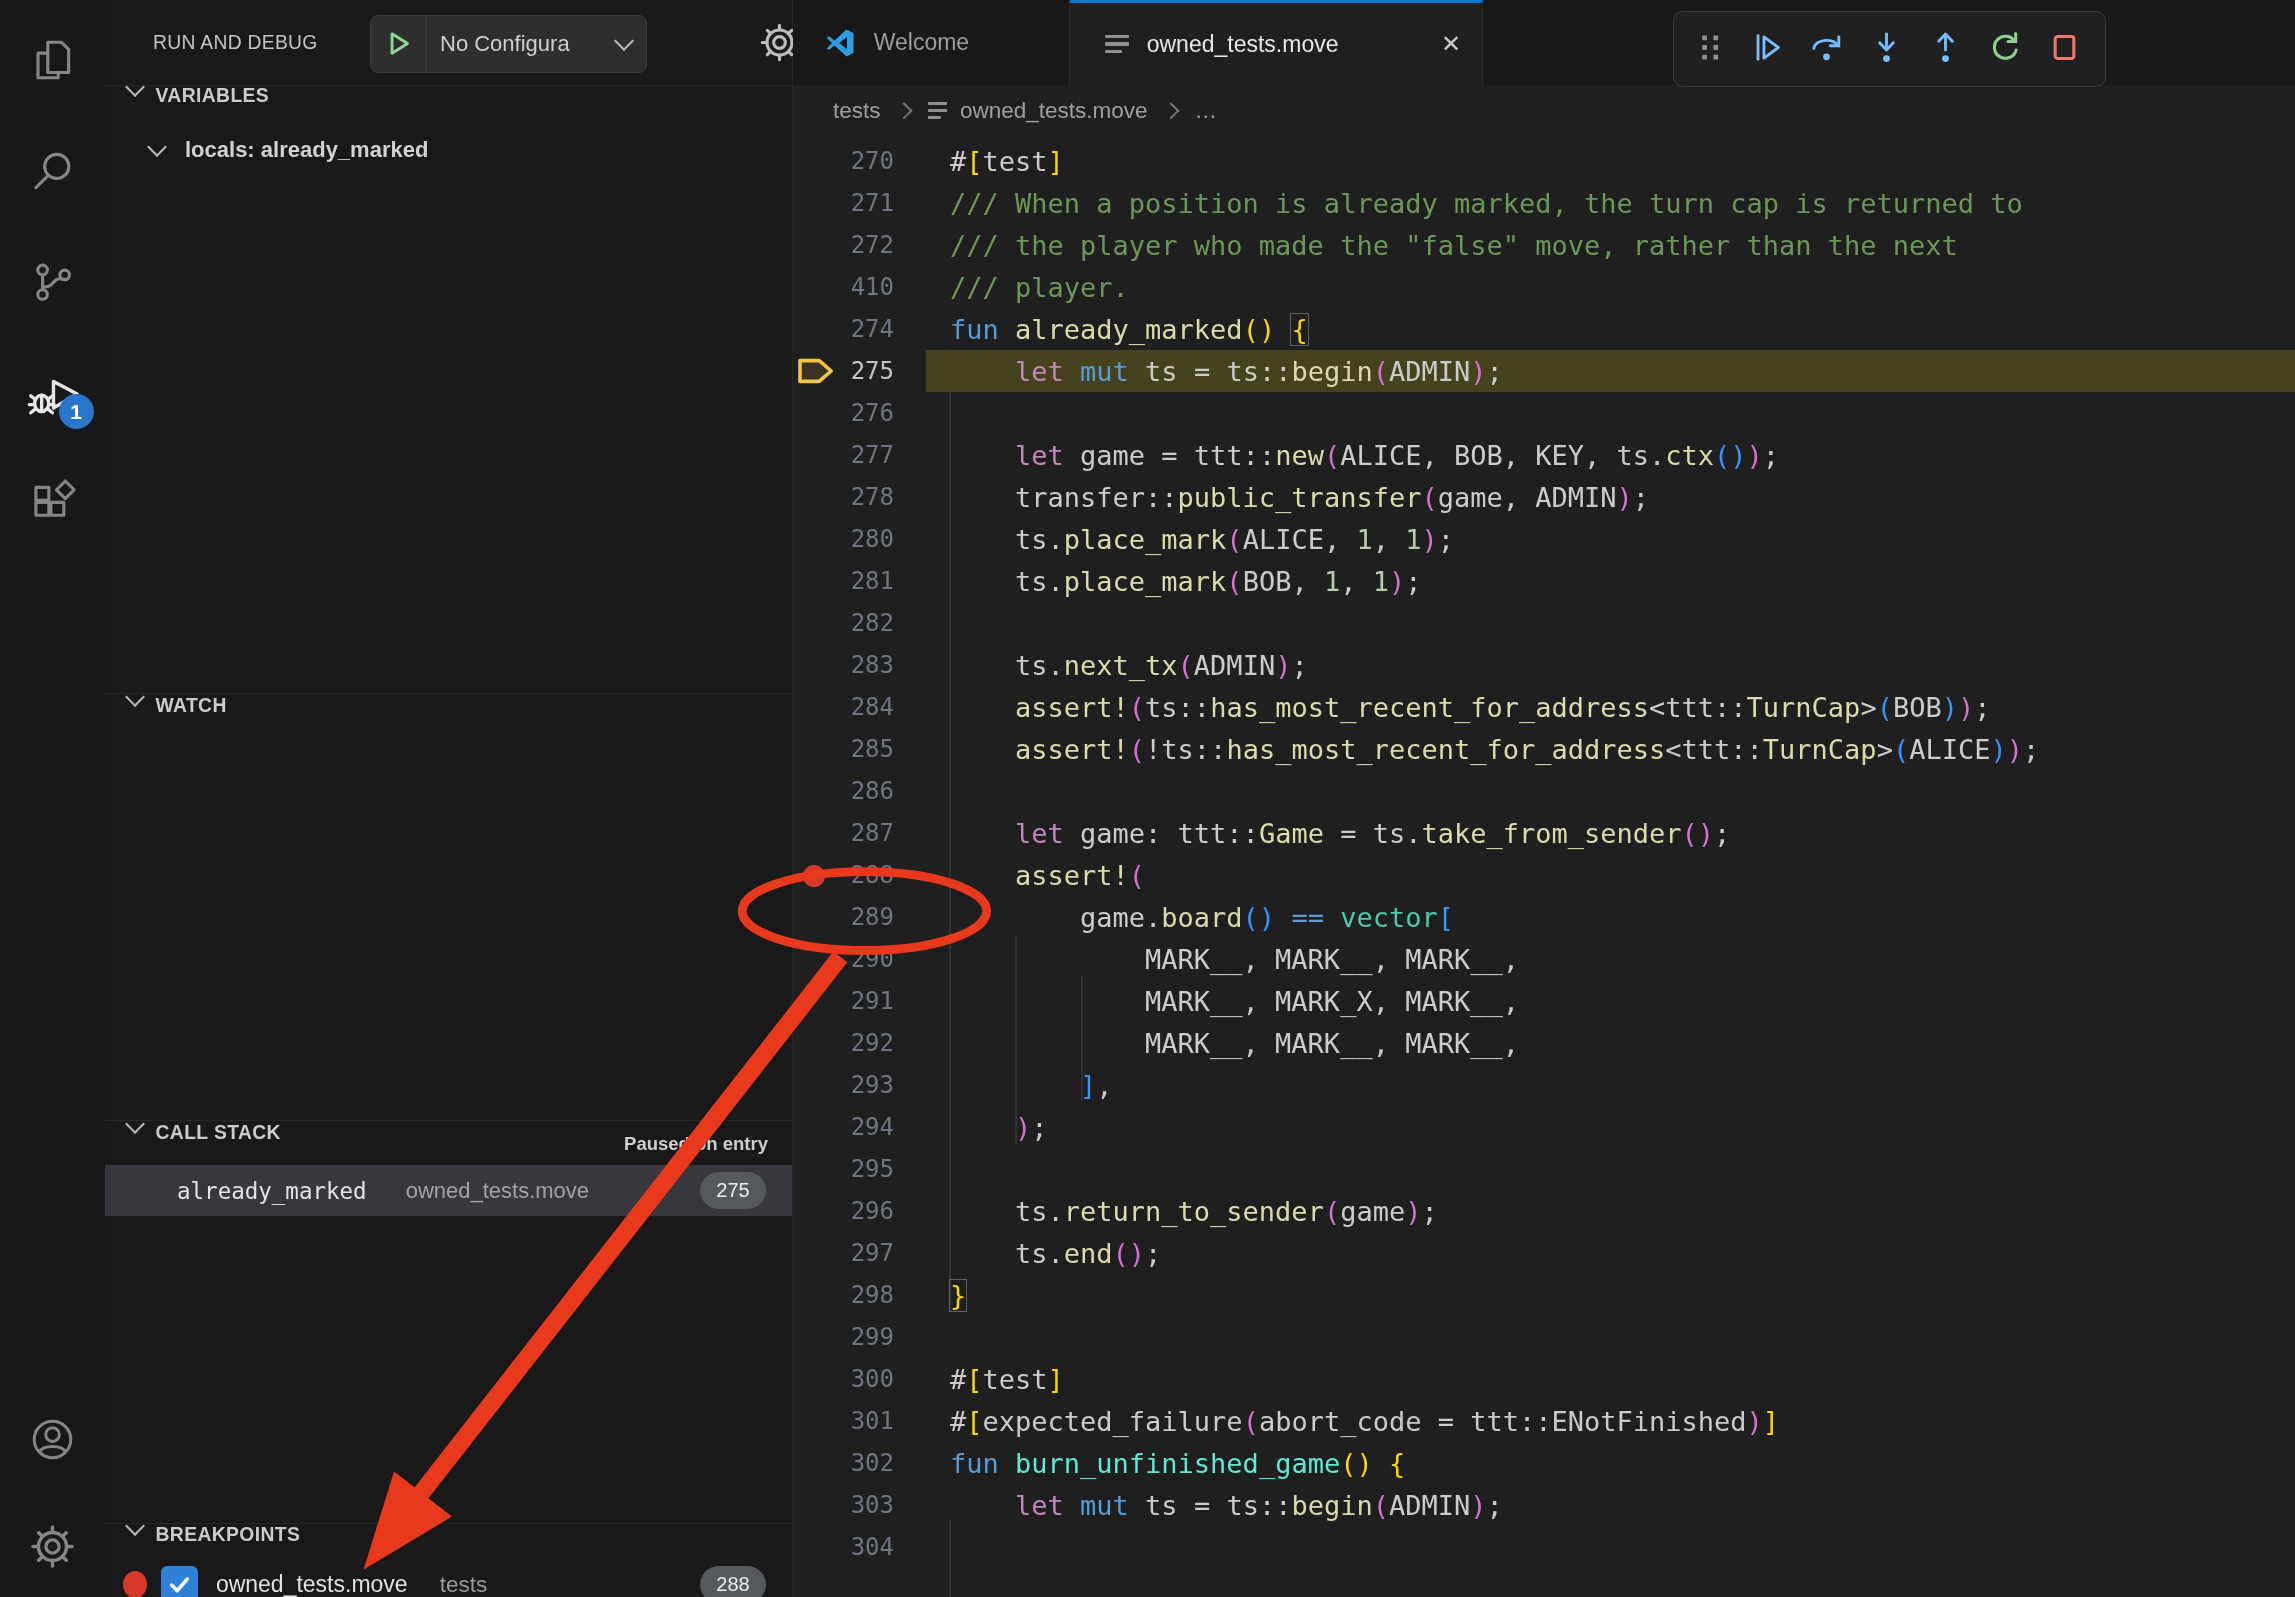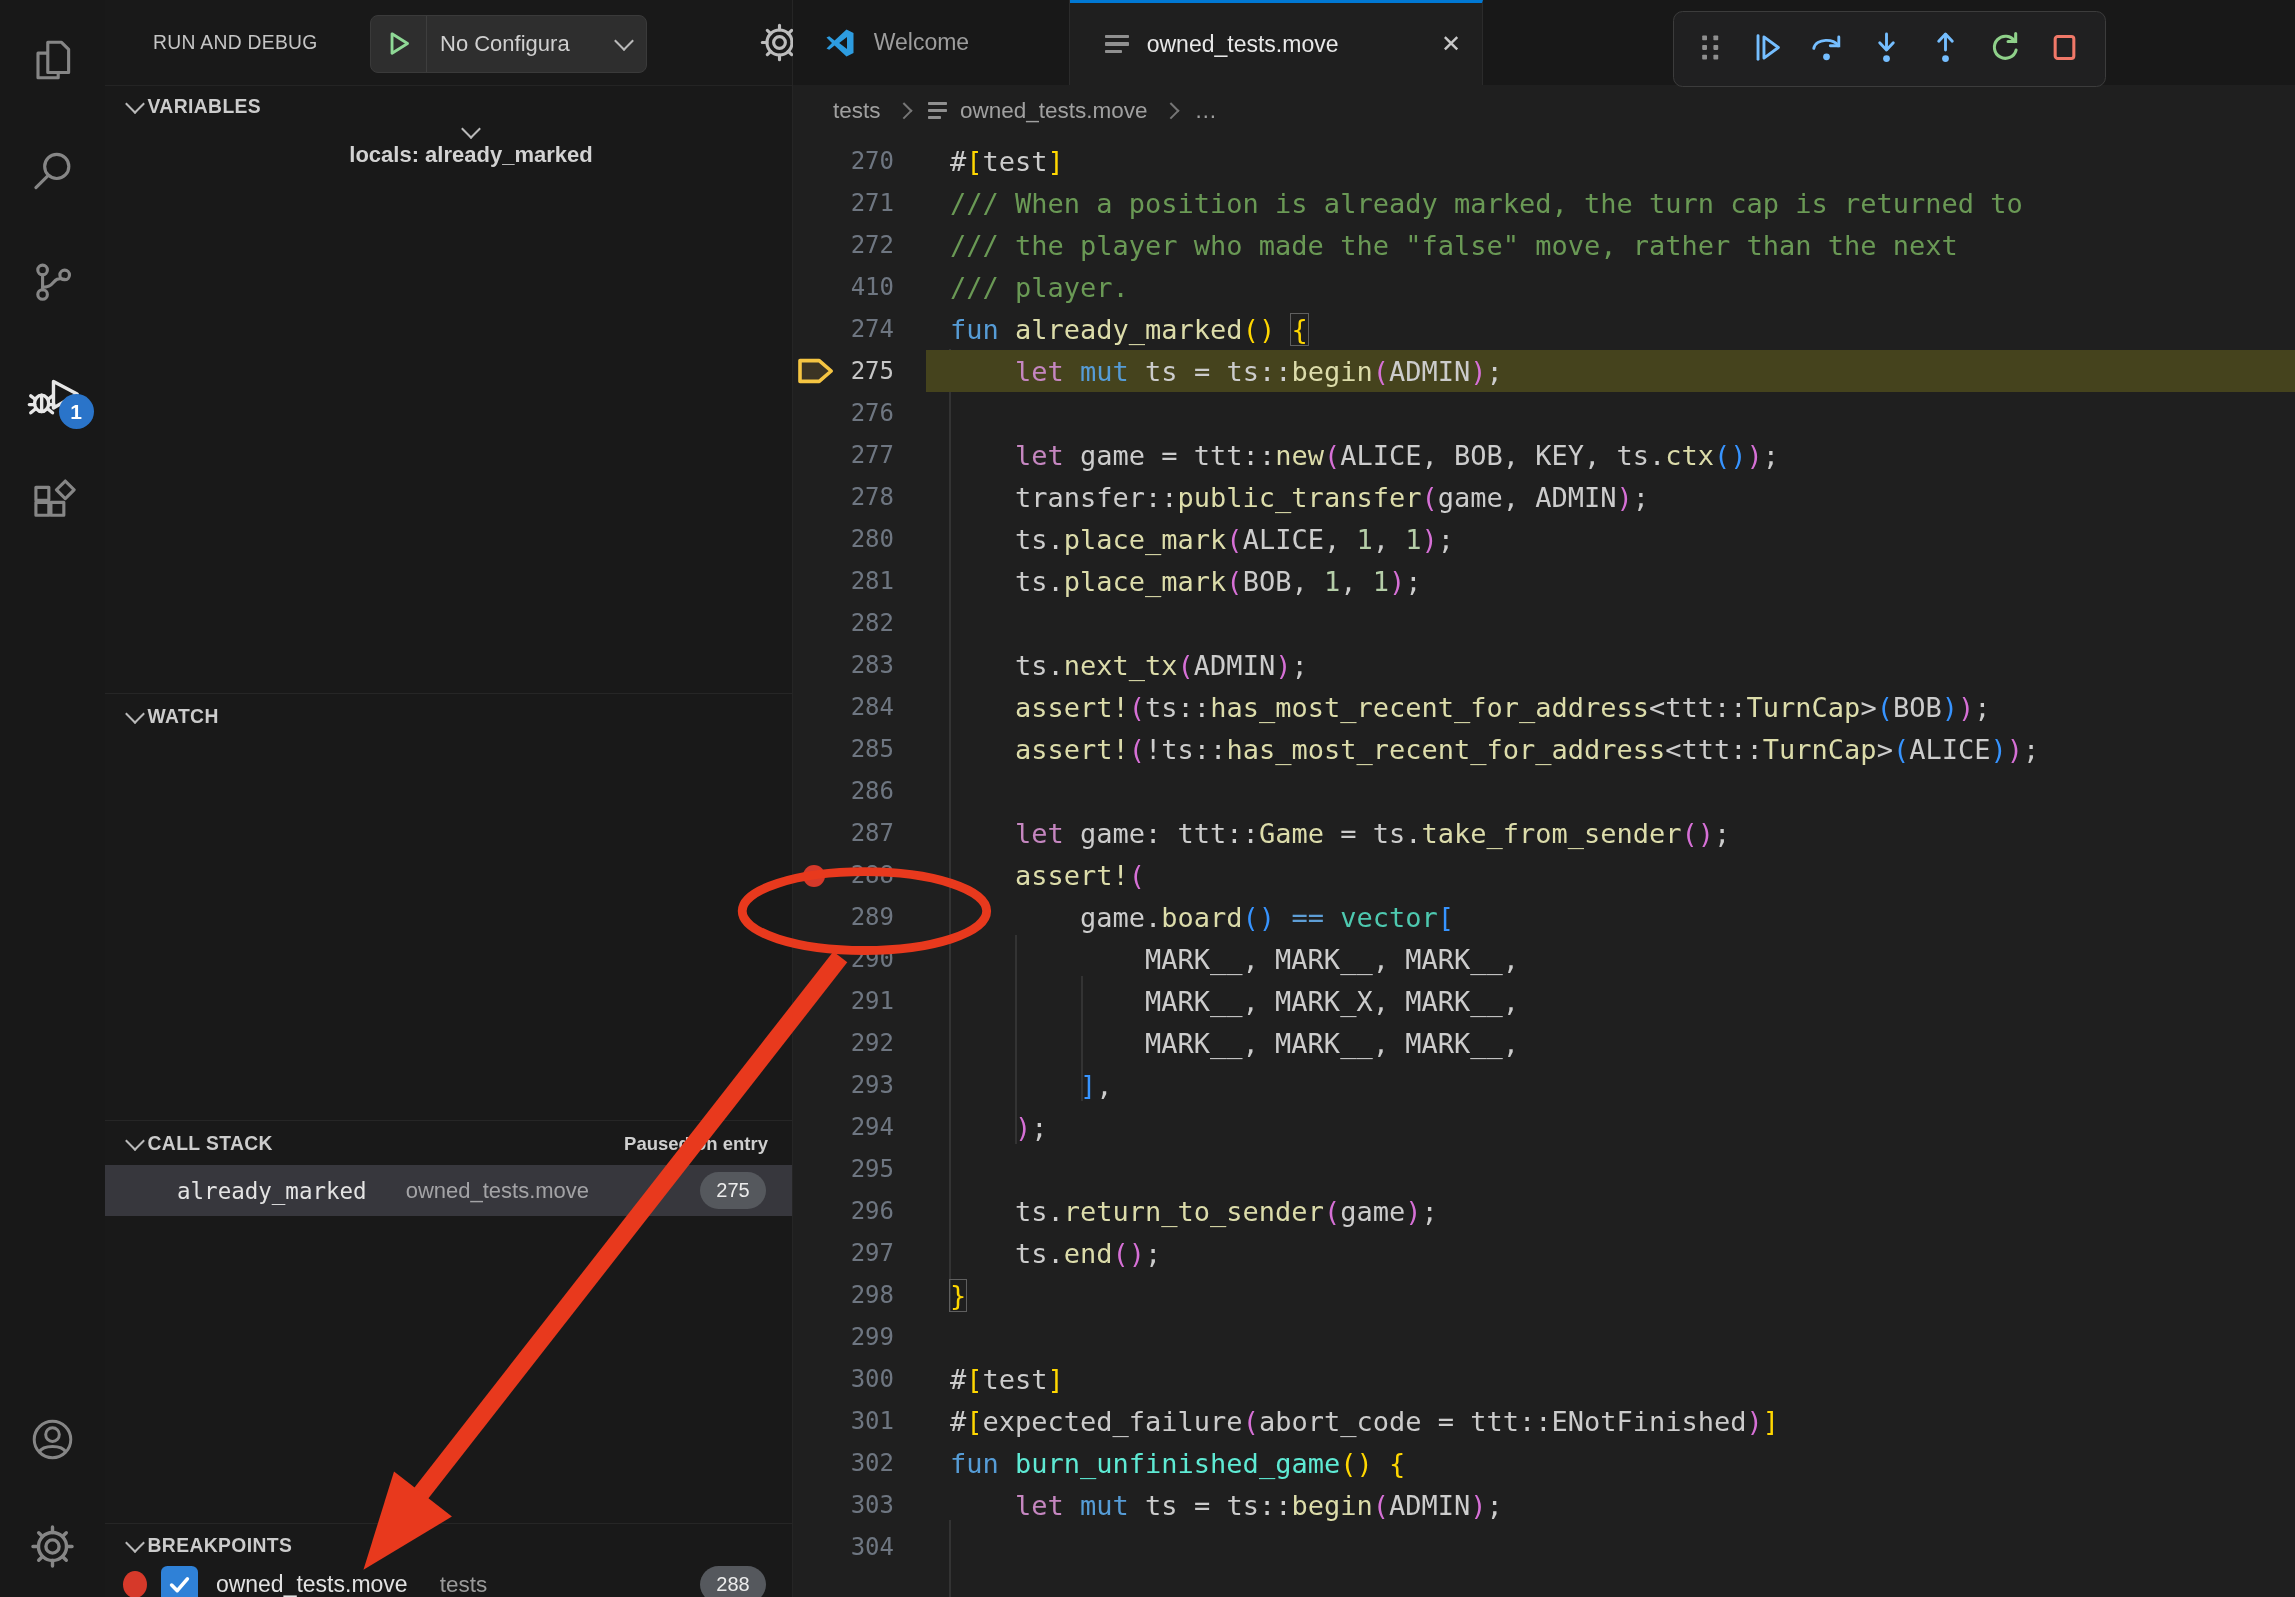--- a/index.html
+++ b/index.html
@@ -19,24 +19,24 @@
             font-size:19.3px;letter-spacing:0.3px;color:#c5c5c5;font-weight:500;}
   .cfg{position:absolute;left:265px;top:14.5px;width:275px;height:56px;background:#2e2e2e;border:0.8px solid #3a3a3a;
        border-radius:8px;display:flex;align-items:center;}
   .cfg-play{width:55px;height:100%;display:flex;align-items:center;justify-content:center;border-right:0.8px solid #3e3e3e;}
   .cfg-label{flex:1;padding-left:13px;font-size:22px;color:#cfcfcf;white-space:nowrap;overflow:hidden;}
   .cfg-chev{width:32px;display:flex;align-items:center;justify-content:center;margin-right:6.4px;}
   .sb-gear{position:absolute;left:651px;top:19.3px;color:#bdbdbd;}
   .sb-dots{position:absolute;left:717px;top:8px;font-size:35px;color:#bdbdbd;letter-spacing:3.2px;}
   .chev{display:inline-block;width:12px;height:12px;border-right:2.4px solid #b9b9b9;border-bottom:2.4px solid #b9b9b9;
         transform:rotate(45deg);margin-top:-4.8px;}
-  .sec-head{position:absolute;left:0;width:100%;height:43px;display:flex;align-items:center;gap:6px;padding-left:22.5px;box-sizing:border-box;}
+  .sec-head{position:absolute;left:0;width:100%;height:43px;display:flex;align-items:flex-start;gap:14px;padding-left:22.5px;box-sizing:border-box;}
   .sec-head .lbl{font-size:19.3px;font-weight:700;letter-spacing:0.4px;color:#cccccc;}
   .sec-divider{position:absolute;left:0;width:100%;height:0;border-top:0.8px solid #262626;}
-  .row-locals{position:absolute;left:0;top:127px;width:100%;height:45px;display:flex;align-items:center;gap:6px;padding-left:45px;box-sizing:border-box;flex-direction:column;}
+  .row-locals{position:absolute;left:0;top:127px;width:100%;height:45px;display:flex;align-items:center;gap:21px;padding-left:45px;box-sizing:border-box;}
   .row-locals .lbl{font-size:22px;font-weight:700;color:#d2d2d2;}
   .paused{position:absolute;right:24px;top:0;height:43px;display:flex;align-items:center;
           font-size:18.5px;font-weight:700;color:#cfcfcf;}
   .frame-row{position:absolute;left:0;top:1165px;width:100%;height:51px;background:#37373d;display:flex;align-items:center;}
   .frame-fn{margin-left:72px;font-family:"DejaVu Sans Mono",monospace;font-size:22.5px;color:#e4e4e4;}
   .frame-file{margin-left:39px;font-size:22px;color:#a3a3a6;}
   .pill{margin-left:auto;margin-right:26px;background:#55585d;color:#ececec;font-size:20px;
         height:37px;min-width:66px;border-radius:19.3px;display:flex;align-items:center;justify-content:center;}
   .bp-row{position:absolute;left:0;top:1562px;width:100%;height:45px;display:flex;align-items:center;}
   .bp-dot{width:24px;height:27px;border-radius:50%;background:#d6392a;margin-left:17.7px;}

